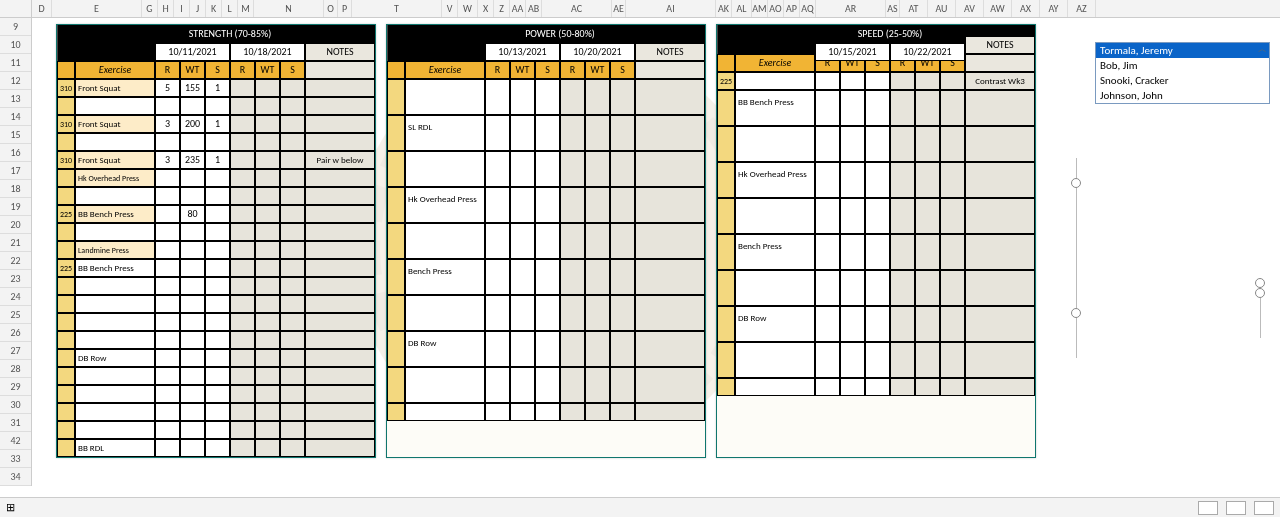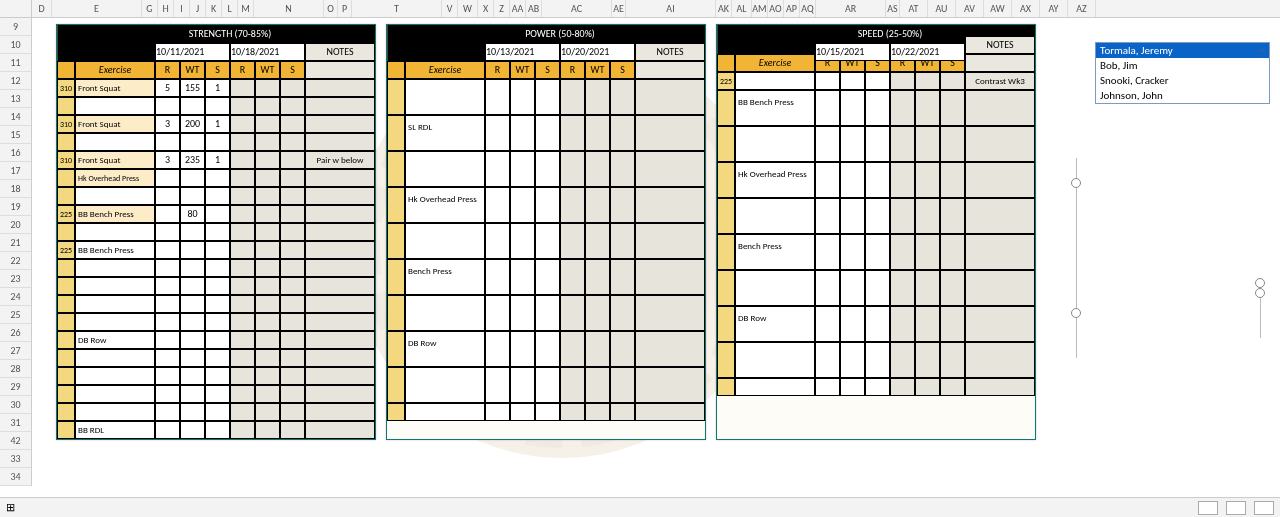--- a/index.html
+++ b/index.html
@@ -18,21 +18,21 @@
 
 
 .grid-body { position: absolute; top: 18px; left: 32px; right: 0; bottom: 40px; overflow: hidden; }
 
 
 .panels { position: absolute; top: 6px; left: 24px; display: flex; gap: 10px; }
 .panel { width: 320px; background: #fdfcf7; border: 1px solid #0f766e; position: relative; box-shadow: 0 0 2px rgba(0,0,0,0.2); }
 .hdr-100 { width: 18px; writing-mode: vertical-rl; transform: rotate(180deg); text-align: center; font-size: 9px; background: #000; border-right: 1px solid #444; line-height: 18px; }
 .hdr-day { width: 80px; text-align: center; font-weight: bold; font-size: 11px; line-height: 36px; background: #000; }
 .hdr-strength { flex: 1; text-align: center; font-size: 10px; line-height: 18px; }
-.date-cell { flex: 1; text-align: left; font-size: 10px; border: 1px solid #000; background: #fff; line-height: 16px; }
+.date-cell { flex: 1; text-align: center; font-size: 10px; border: 1px solid #000; background: #fff; line-height: 16px; }
 
 .hdr-ex { display: flex; height: 18px; background: #f1b434; }
 .hdr-ex .spacer100 { width: 18px; background: #f1b434; border: 1px solid #000; }
 .hdr-ex .ex-label { width: 80px; text-align: center; border: 1px solid #000; font-style: italic; font-size: 10px; line-height: 16px; }
 .rws-group { flex: 1; display: flex; }
 .rws { flex: 1; text-align: center; border: 1px solid #000; font-size: 10px; line-height: 16px; }
 .hdr-ex .notes-cell { width: 70px; border: 1px solid #000; background: #eae7de; }
 
 
 .drow { display: flex; height: 18px; }
@@ -314,20 +314,33 @@
               <div class="dcell "></div>
               <div class="dcell "></div>
               <div class="dcell "></div>
               <div class="dcell shade"></div>
               <div class="dcell shade"></div>
               <div class="dcell shade"></div>
             </div>
       <div class="notes-c"></div>
           </div>
           <div class="drow">
+      <div class="wcell"></div>
+      <div class="ex-cell hl" style="font-size:8px;">Landmine Press</div>
+      <div class="data-group">
+              <div class="dcell "></div>
+              <div class="dcell "></div>
+              <div class="dcell "></div>
+              <div class="dcell shade"></div>
+              <div class="dcell shade"></div>
+              <div class="dcell shade"></div>
+            </div>
+      <div class="notes-c"></div>
+          </div>
+          <div class="drow">
       <div class="wcell">225</div>
       <div class="ex-cell " style="">BB Bench Press</div>
       <div class="data-group">
               <div class="dcell "></div>
               <div class="dcell "></div>
               <div class="dcell "></div>
               <div class="dcell shade"></div>
               <div class="dcell shade"></div>
               <div class="dcell shade"></div>
             </div>

